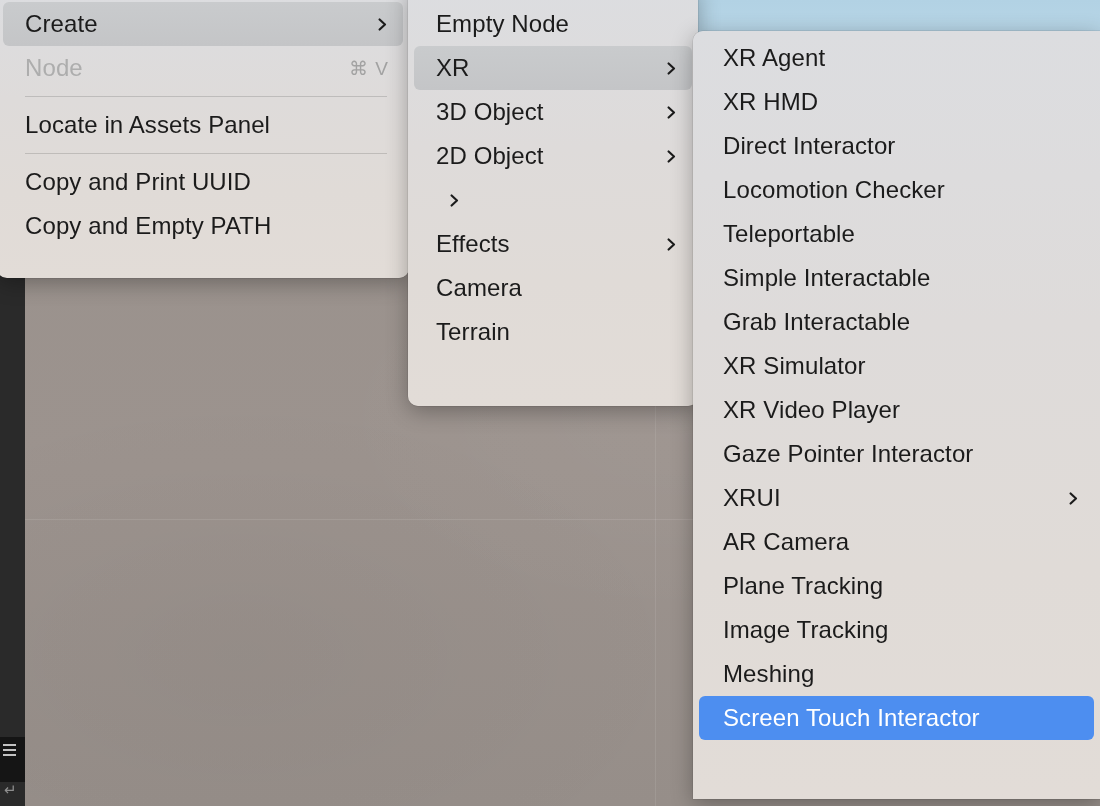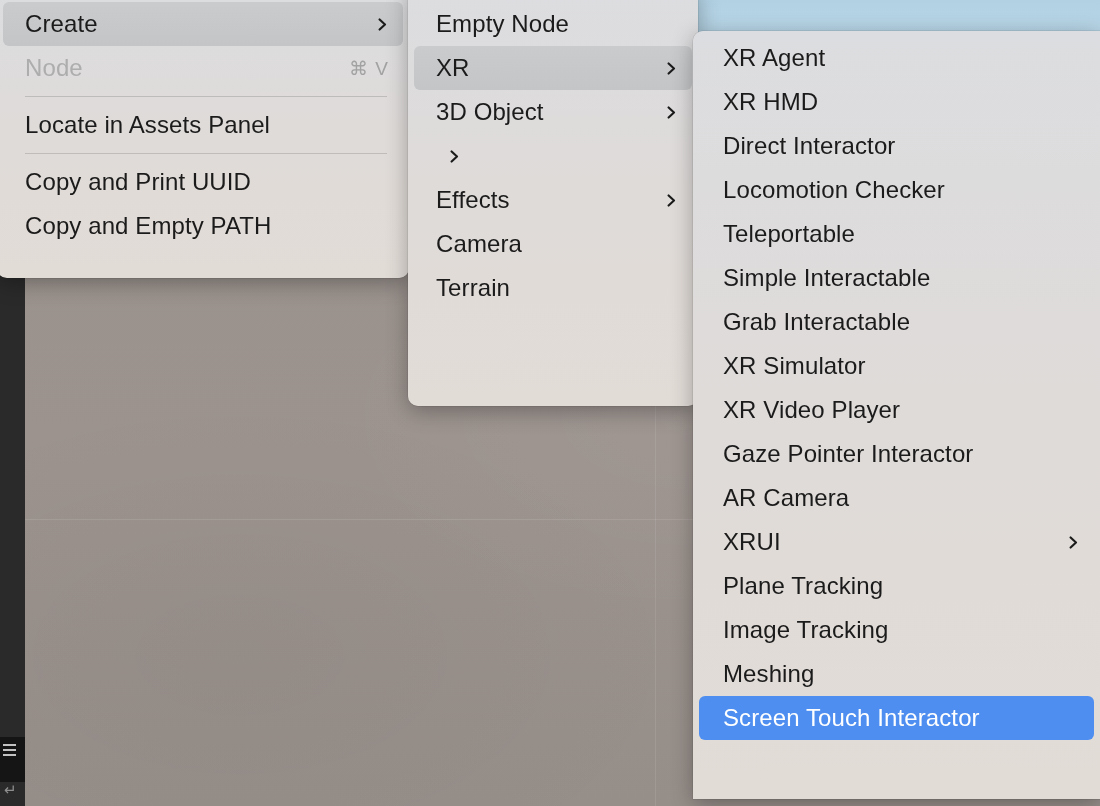--- a/index.html
+++ b/index.html
@@ -218,20 +218,28 @@
       </div>
       <div class="menu-row">
         <span class="menu-label">3D Object</span>
         <span class="chev">
           <svg width="13" height="13" viewBox="0 0 13 13">
             <path d="M3.6 1.4 L9.0 6.5 L3.6 11.6" fill="none" stroke="#1b1b1b" stroke-width="2.1" stroke-linecap="round" stroke-linejoin="round"></path>
           </svg>
         </span>
       </div>
       <div class="menu-row">
+        <span class="menu-label">2D Object</span>
+        <span class="chev">
+          <svg width="13" height="13" viewBox="0 0 13 13">
+            <path d="M3.6 1.4 L9.0 6.5 L3.6 11.6" fill="none" stroke="#1b1b1b" stroke-width="2.1" stroke-linecap="round" stroke-linejoin="round"></path>
+          </svg>
+        </span>
+      </div>
+      <div class="menu-row">
         <span class="chev">
           <svg width="13" height="13" viewBox="0 0 13 13">
             <path d="M3.6 1.4 L9.0 6.5 L3.6 11.6" fill="none" stroke="#1b1b1b" stroke-width="2.1" stroke-linecap="round" stroke-linejoin="round"></path>
           </svg>
         </span>
       </div>
       <div class="menu-row">
         <span class="menu-label">Effects</span>
         <span class="chev">
           <svg width="13" height="13" viewBox="0 0 13 13">
@@ -272,29 +280,29 @@
       <div class="menu-row">
         <span class="menu-label">XR Simulator</span>
       </div>
       <div class="menu-row">
         <span class="menu-label">XR Video Player</span>
       </div>
       <div class="menu-row">
         <span class="menu-label">Gaze Pointer Interactor</span>
       </div>
       <div class="menu-row">
+        <span class="menu-label">XRUI</span>
+        <span class="chev">
+          <svg width="13" height="13" viewBox="0 0 13 13">
+            <path d="M3.6 1.4 L9.0 6.5 L3.6 11.6" fill="none" stroke="#1b1b1b" stroke-width="2.1" stroke-linecap="round" stroke-linejoin="round"></path>
+          </svg>
+        </span>
+      </div>
+      <div class="menu-row">
         <span class="menu-label">AR Camera</span>
-      </div>
-      <div class="menu-row">
-        <span class="menu-label">XRUI</span>
-        <span class="chev">
-          <svg width="13" height="13" viewBox="0 0 13 13">
-            <path d="M3.6 1.4 L9.0 6.5 L3.6 11.6" fill="none" stroke="#1b1b1b" stroke-width="2.1" stroke-linecap="round" stroke-linejoin="round"></path>
-          </svg>
-        </span>
       </div>
       <div class="menu-row">
         <span class="menu-label">Plane Tracking</span>
       </div>
       <div class="menu-row">
         <span class="menu-label">Image Tracking</span>
       </div>
       <div class="menu-row">
         <span class="menu-label">Meshing</span>
       </div>

